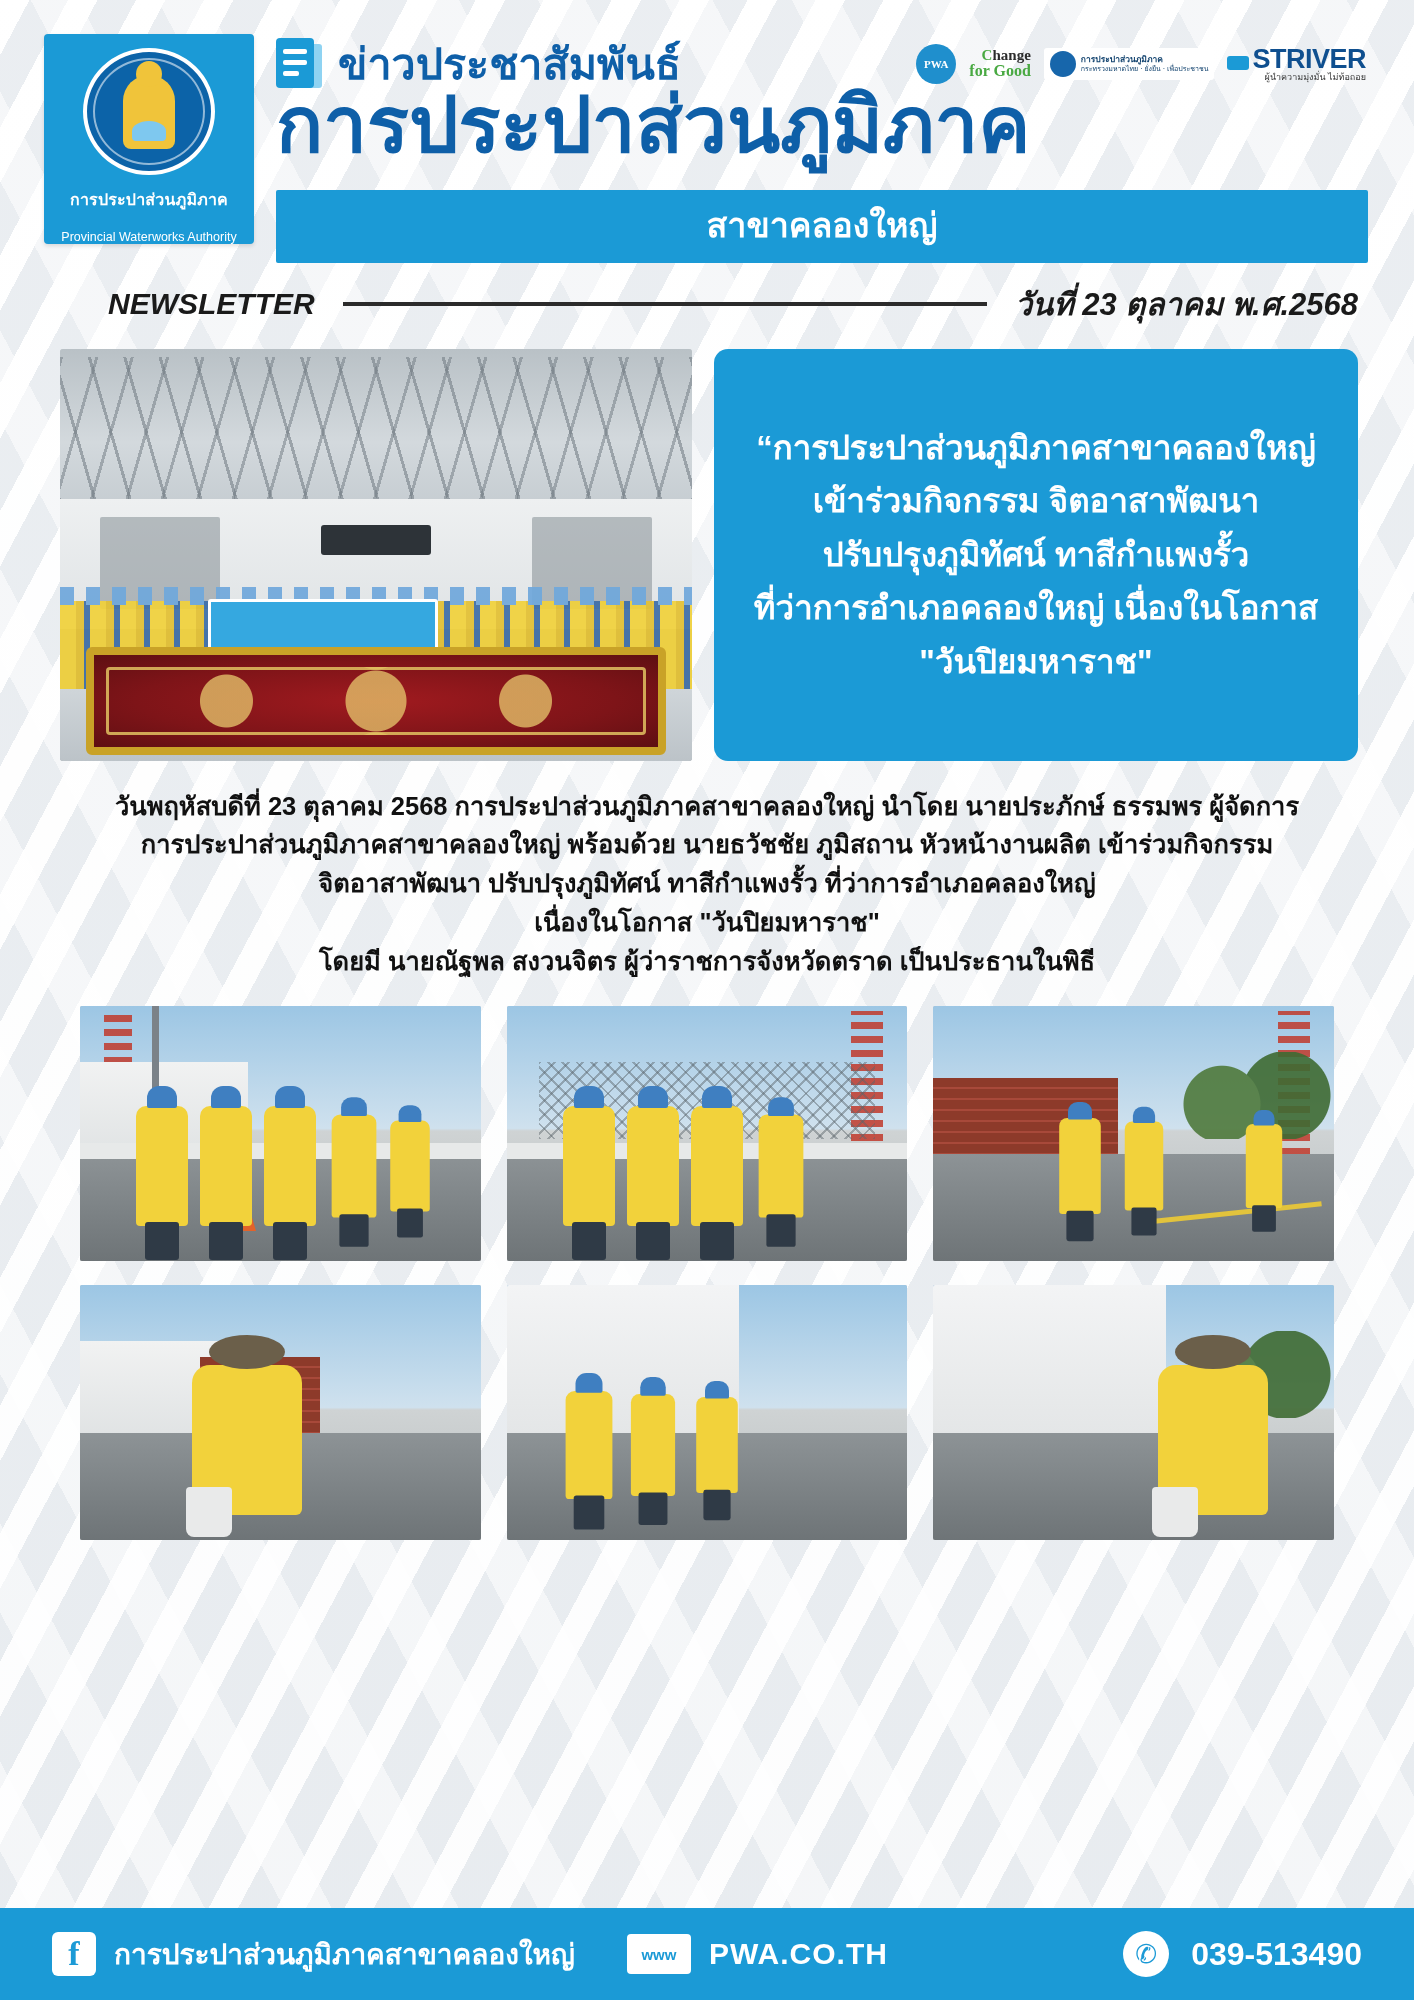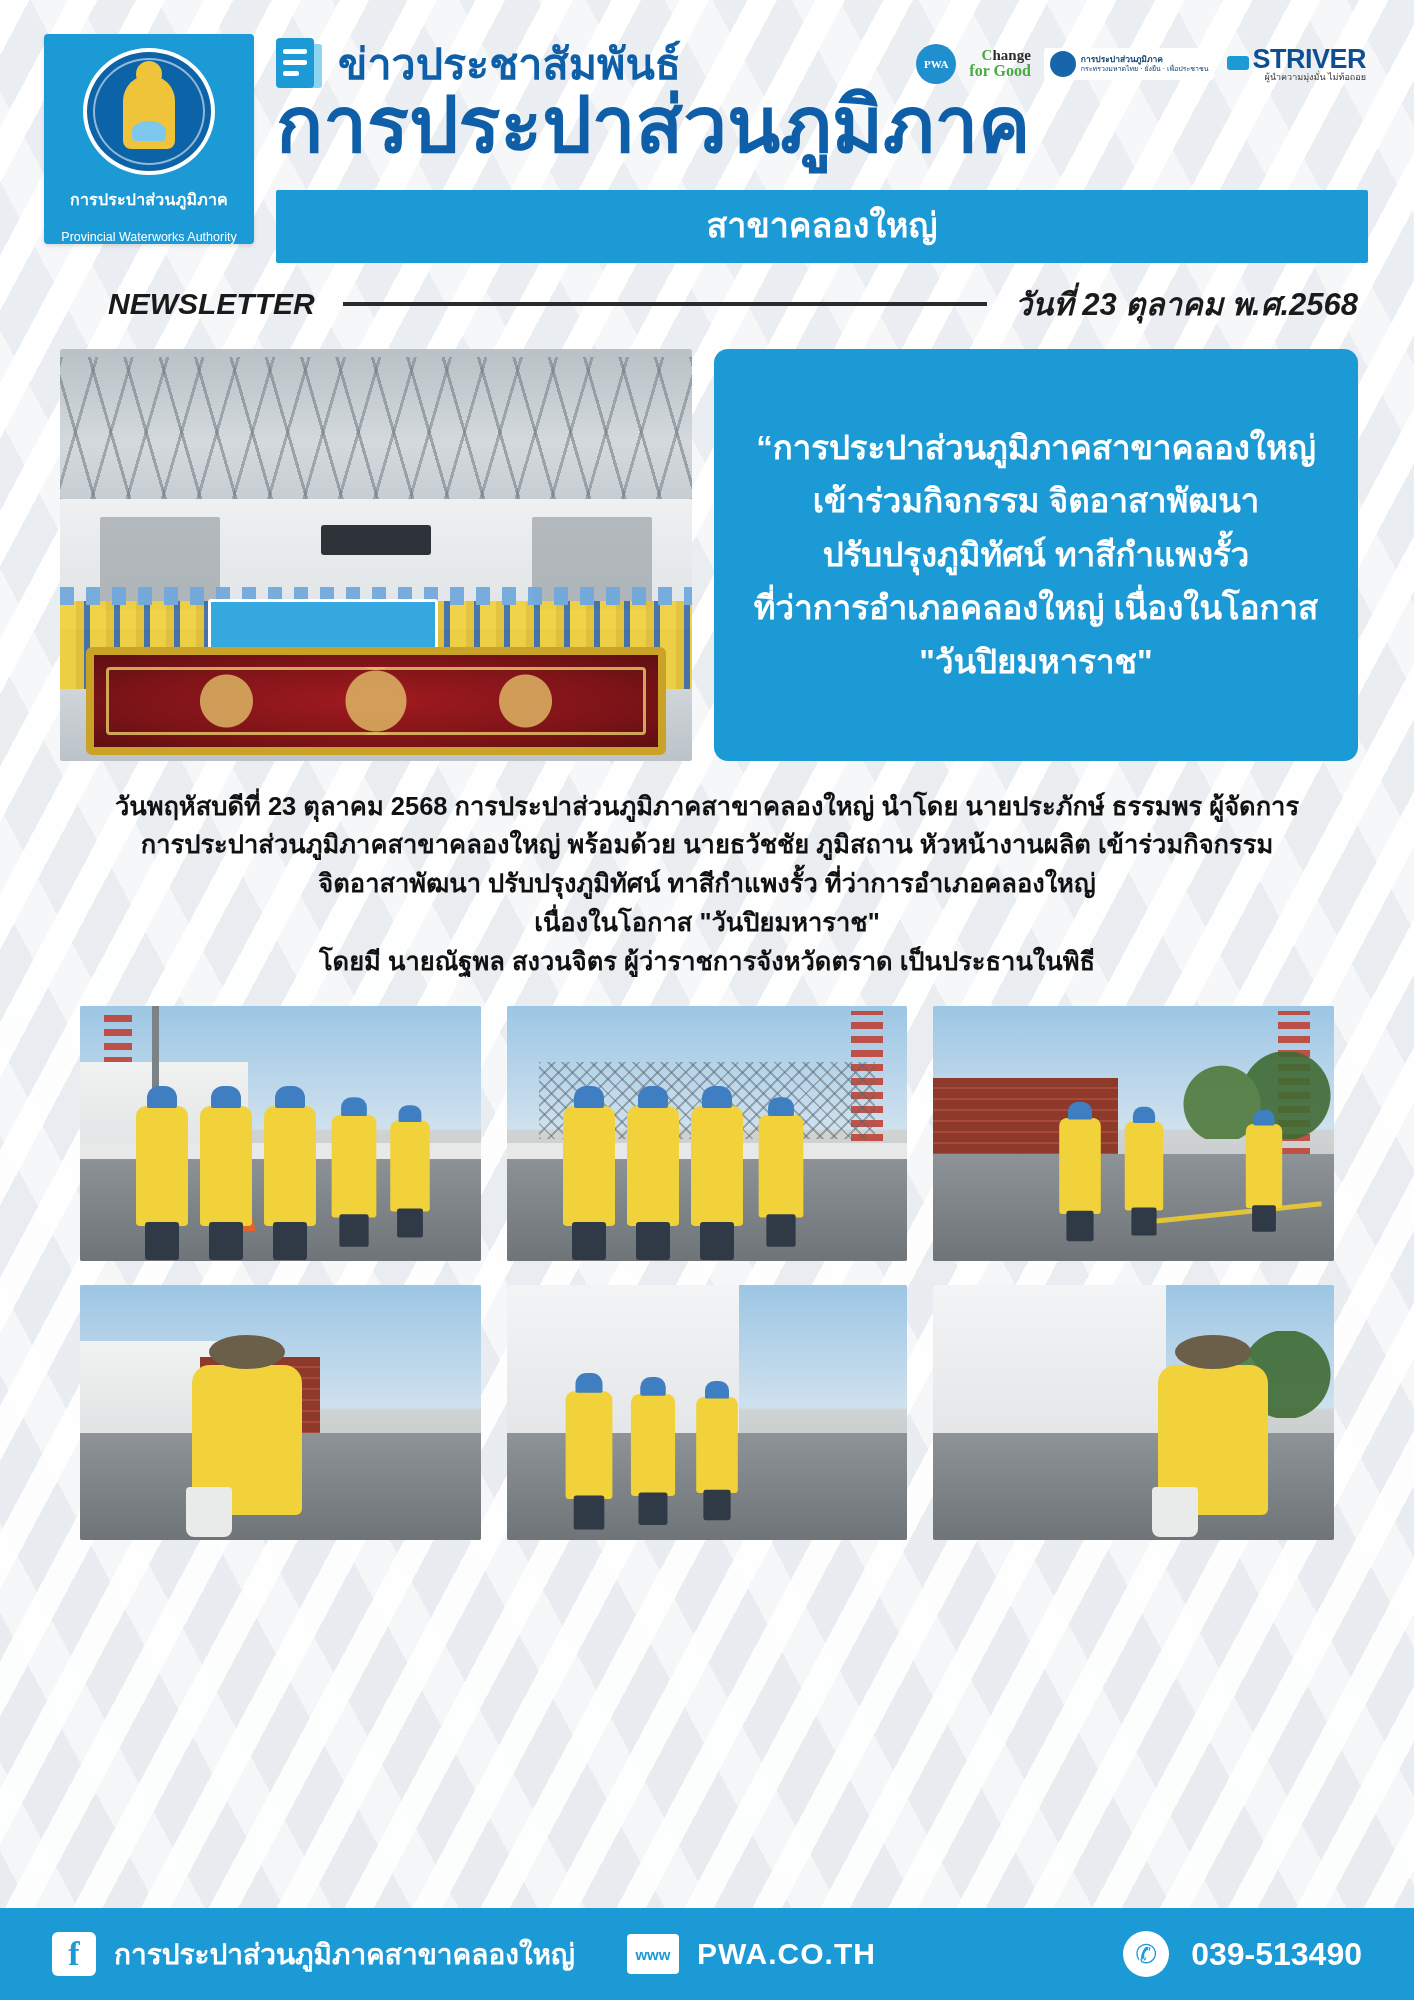--- a/index.html
+++ b/index.html
@@ -322,21 +322,21 @@
   .fb-icon {
     width: 44px; height: 44px; background: #ffffff; border-radius: 6px;
     color: #1b9ad6; font-size: 34px; font-weight: bold;
     display: flex; align-items: center; justify-content: center;
     font-family: "Liberation Serif", serif;
     flex: none;
   }
   .footer-text { color: #ffffff; font-size: 28px; font-weight: 600; white-space: nowrap; }
   .www-icon {
     margin-left: 34px;
-    width: 52px; height: 40px; background: #ffffff; border-radius: 4px;
+    width: 64px; height: 40px; background: #ffffff; border-radius: 4px;
     color: #1b9ad6; font-size: 15px; font-weight: bold;
     display: flex; align-items: center; justify-content: center; flex: none;
   }
   .footer-url { color: #ffffff; font-size: 30px; font-weight: bold; letter-spacing: 1px; white-space: nowrap; }
   .phone-icon {
     margin-left: auto;
     width: 46px; height: 46px; border-radius: 50%; background: #ffffff;
     color: #1b9ad6; font-size: 26px;
     display: flex; align-items: center; justify-content: center; flex: none;
   }

